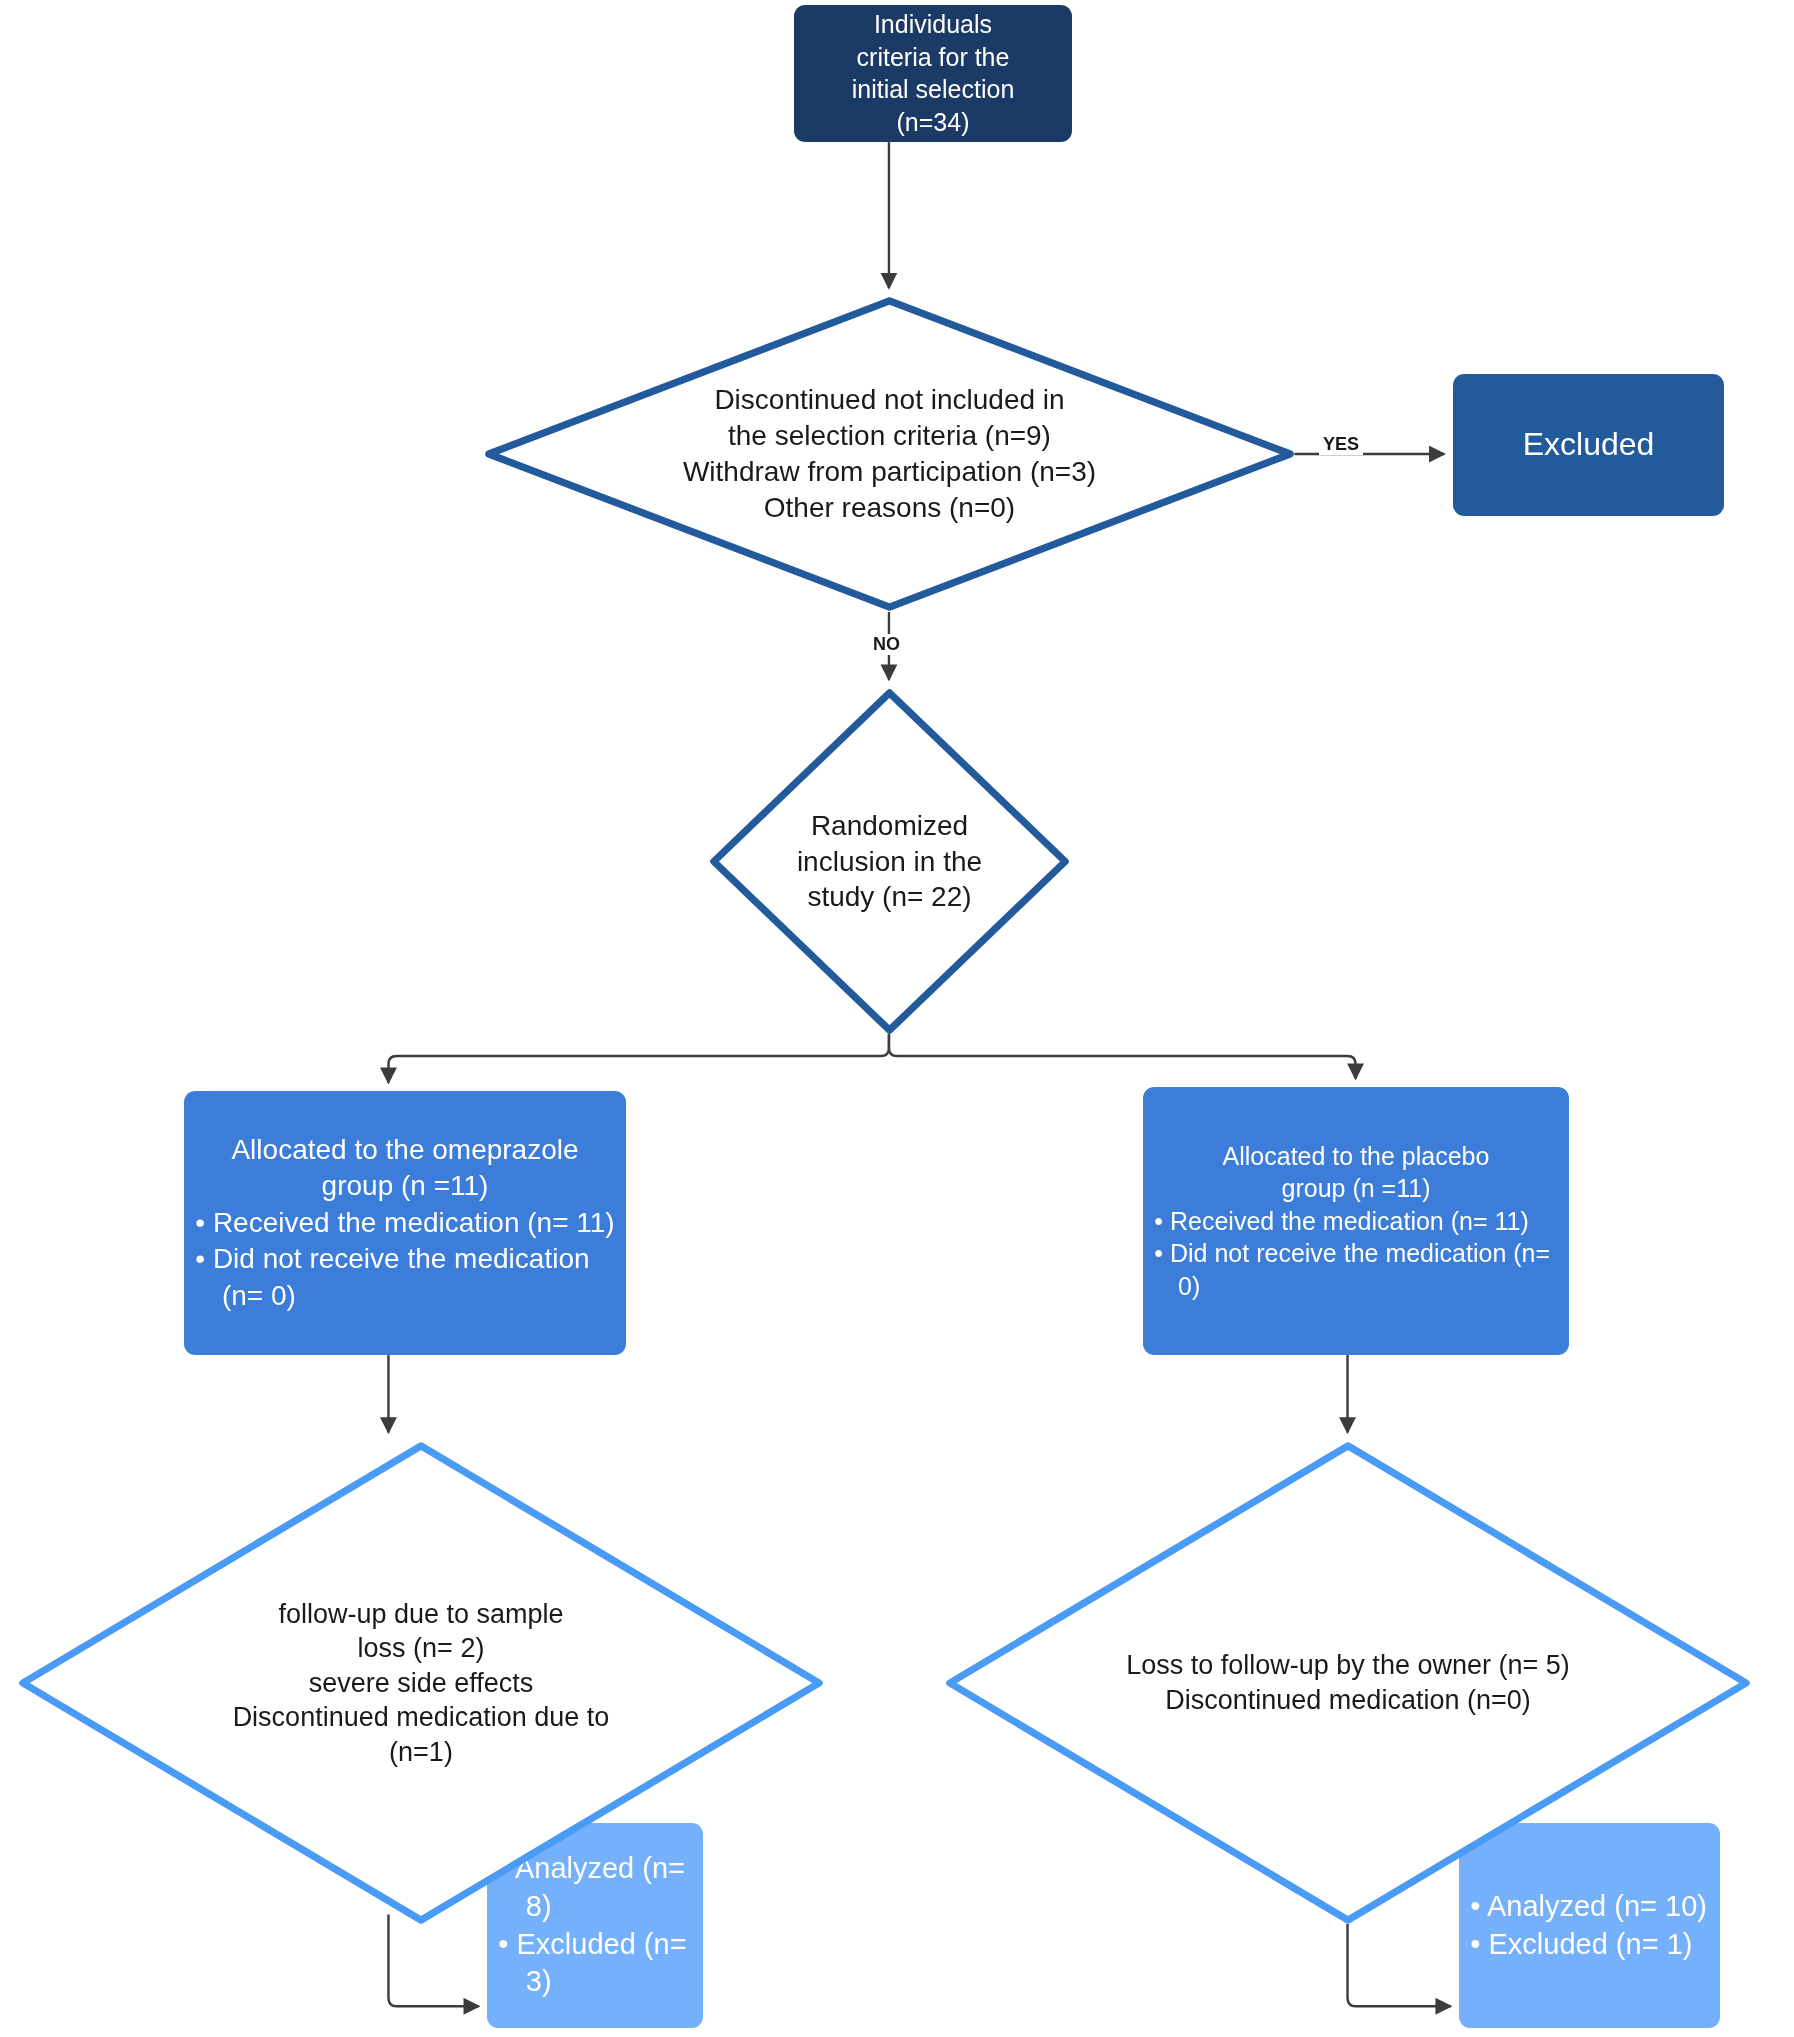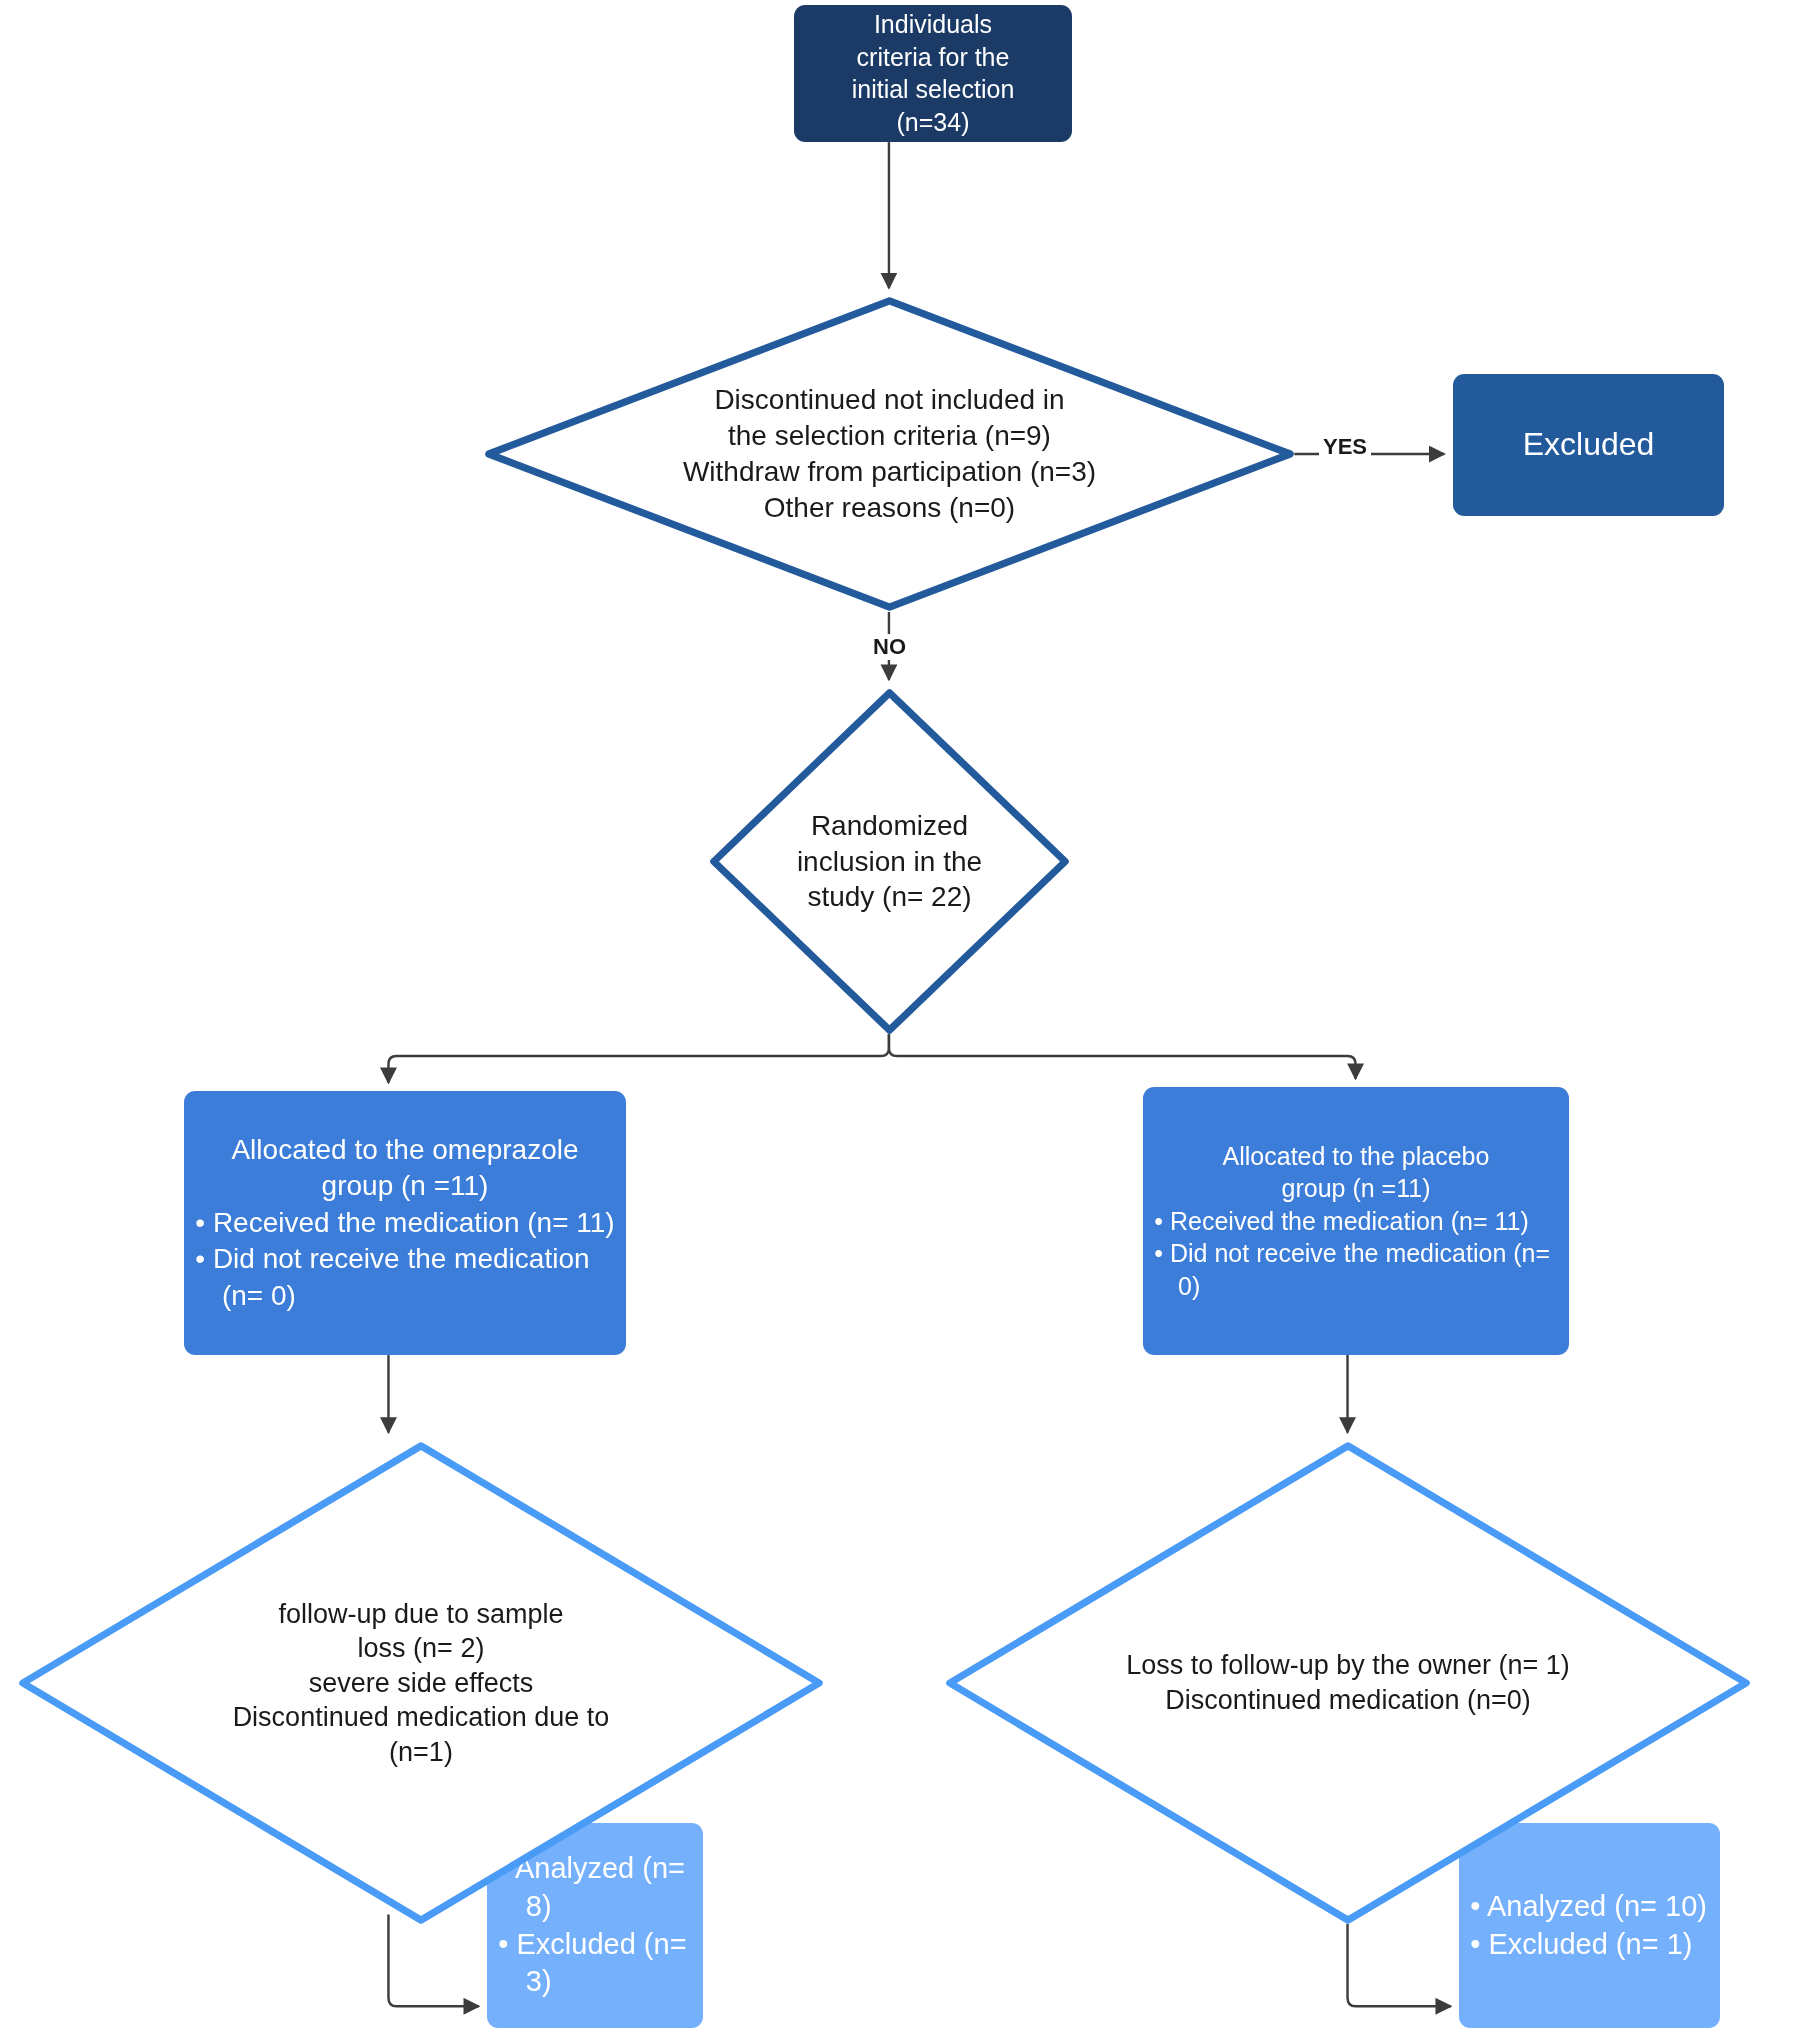--- a/index.html
+++ b/index.html
@@ -135,21 +135,21 @@
 
   #node-result-pla {
     left: 1459px; top: 1823px; width: 261px; height: 205px;
     background: #74B0FB;
     font-size: 29px;
   }
 
   
   .edge-label {
     position: absolute;
-    font-size: 22px;
+    font-size: 18px;
     font-weight: bold;
     color: #1a1a1a;
     background: #ffffff;
     padding: 0 4px;
     white-space: nowrap;
     z-index: 4;
   }
   #label-yes { left: 1319px; top: 434px; }
   #label-no  { left: 869px; top: 634px; }
 </style>
@@ -251,21 +251,21 @@
       <span class="line">Discontinued medication due to</span>
       <span class="line">(n=1)</span>
     </div>
   </div>
 
   <div class="node diamond" id="node-loss-pla">
     <svg class="dshape" viewBox="0 0 1000 600" preserveAspectRatio="none" xmlns="http://www.w3.org/2000/svg">
       <polygon points="500,6 994,300 500,594 6,300" fill="#ffffff" stroke="#4A9BF5" stroke-width="9" stroke-linejoin="round"></polygon>
     </svg>
     <div class="dlabel">
-      <span class="line">Loss to follow-up by the owner (n= 1)</span>
+      <span class="line">Loss to follow-up by the owner (n= 5)</span>
       <span class="line">Discontinued medication (n=0)</span>
     </div>
   </div>
 
   <div class="node rect left-text" id="node-result-ome">
     <div class="txt">
       <span class="bullet-line">• Analyzed (n= 8)</span>
       <span class="bullet-line">• Excluded (n= 3)</span>
     </div>
   </div>

